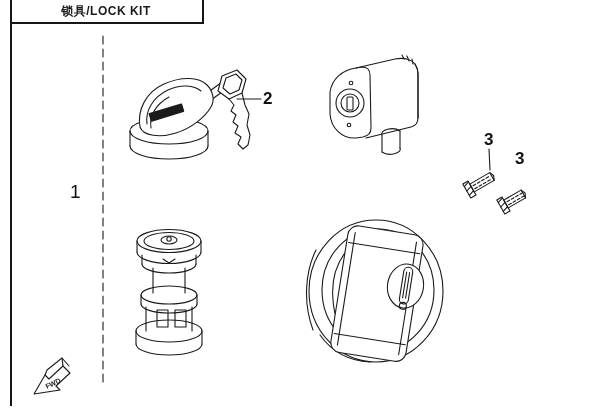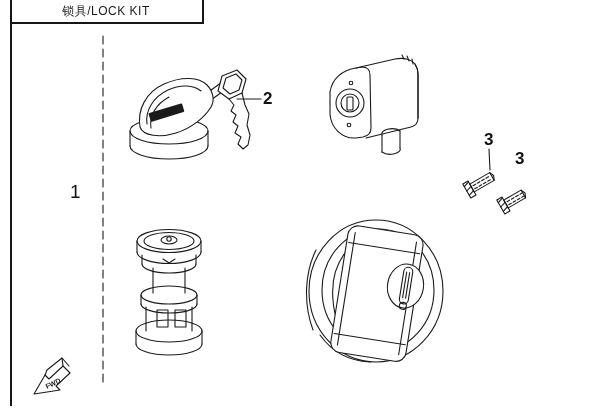--- a/index.html
+++ b/index.html
@@ -7,21 +7,21 @@
     position:relative;width:600px;height:418px;background:#ffffff;
     font-family:"Liberation Sans",sans-serif;color:#1b1b1b;overflow:hidden;
   }
   .left-border{
     position:absolute;left:10px;top:0;width:2px;height:406px;background:#161616;
   }
   .title-box{
     position:absolute;left:10px;top:0;width:192px;height:22px;
     border-right:2px solid #161616;border-bottom:2px solid #161616;
     display:flex;align-items:center;justify-content:center;
-    font-size:12px;font-weight:normal;letter-spacing:0.5px;
+    font-size:12px;font-weight:bold;letter-spacing:0.5px;
   }
   .callout{
     position:absolute;font-weight:bold;color:#111111;line-height:1;
     font-family:"Liberation Sans",sans-serif;
   }
   svg.linework{position:absolute;left:0;top:0;}
   svg.linework path, svg.linework ellipse, svg.linework circle,
   svg.linework rect, svg.linework line, svg.linework polyline{
     fill:none;stroke:#1b1b1b;stroke-width:1.1;stroke-linecap:round;stroke-linejoin:round;
   }

